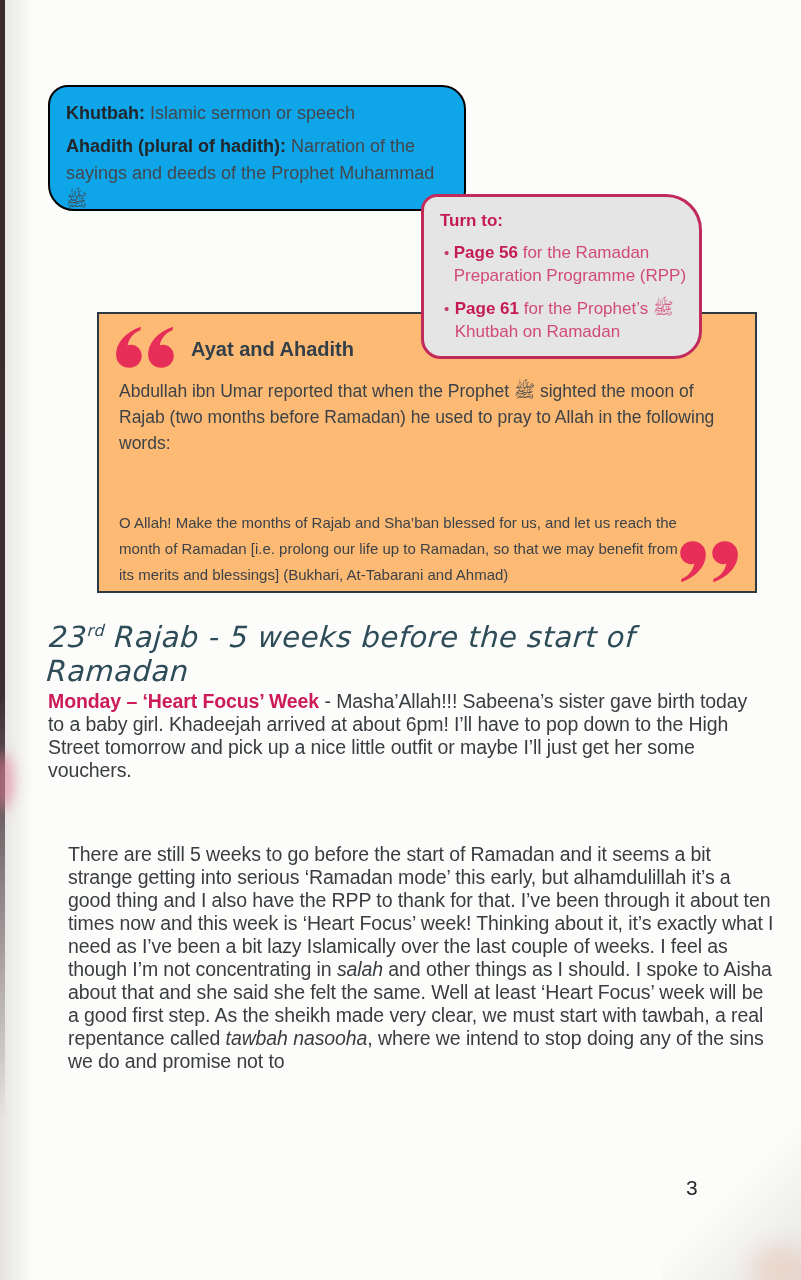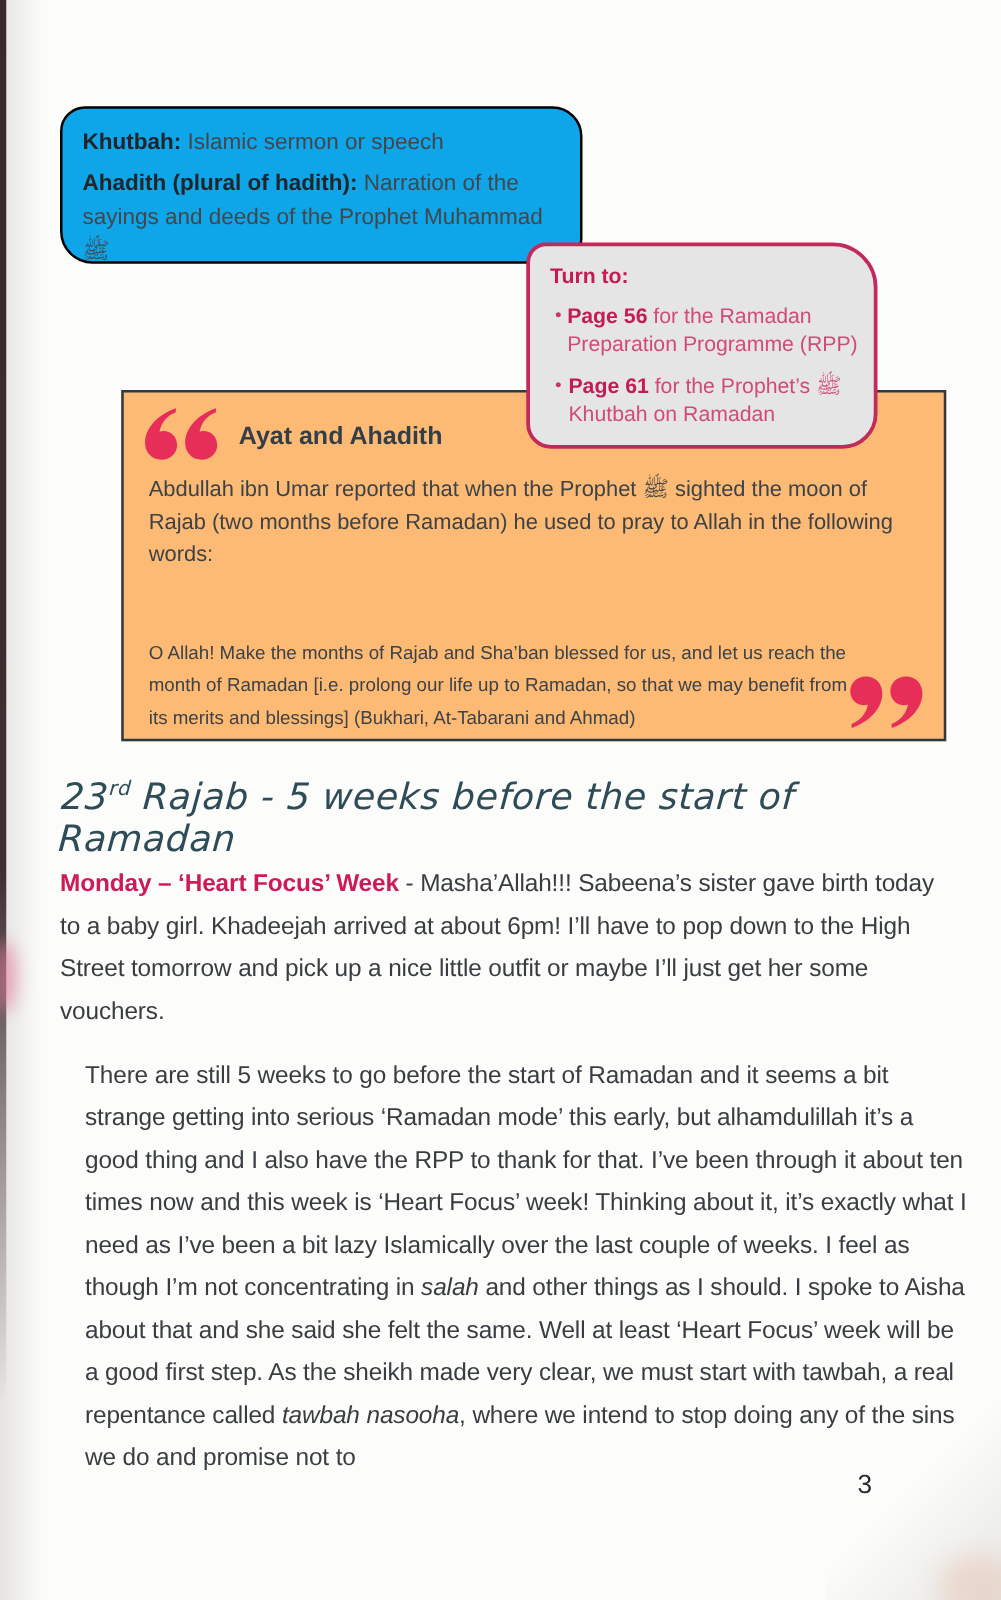--- a/index.html
+++ b/index.html
@@ -89,21 +89,21 @@
   
   .hand-heading {
     position:absolute; left:48px; top:620px; width:700px;
     font-family:"DejaVu Sans", sans-serif;
     font-style:italic; transform:skewX(-4deg);
     font-size:29px; letter-spacing:.5px; color:#2e4c57;
   }
   .hand-heading sup { font-size:16px; }
 
   
-  .para { position:absolute; left:48px; width:708px; font-size:19.5px; line-height:34px; color:#393d41; letter-spacing:-.1px; }
+  .para { position:absolute; left:48px; width:708px; font-size:19.5px; line-height:23px; color:#393d41; letter-spacing:-.1px; }
   .para.p1 { top:690px; }
   .para.p2 { top:843px;margin-left:20px; }
   .para .lead { font-weight:bold; color:#cc1b58; }
   .para i { font-style:italic; }
 
   .pagenum { position:absolute; left:686px; top:1176px; font-size:21px; color:#26292c; }
 </style>
 </head>
 <body>
 

